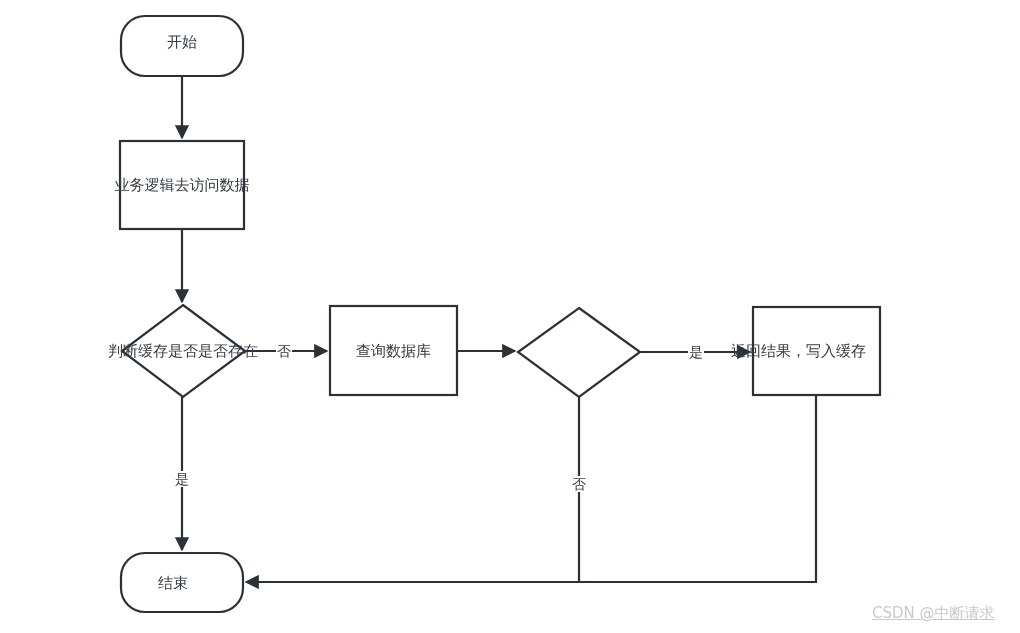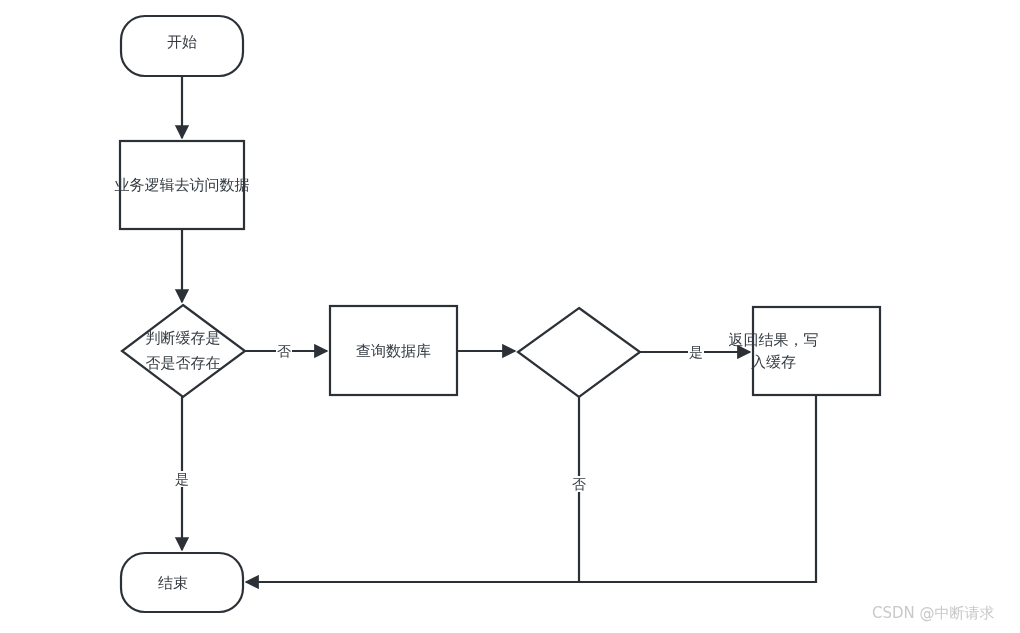--- a/index.html
+++ b/index.html
@@ -53,20 +53,21 @@
   .edge-label.vertical {
     padding: 1px 0;
   }
   .watermark {
     position: absolute;
     color: #c9c9c9;
     font-size: 15px;
     line-height: 18px;
     white-space: nowrap;
     font-family: "DejaVu Sans", "Liberation Sans", sans-serif;
+    text-decoration: underline;
   }
 </style>
 </head>
 <body>
 
 <div id="canvas">
 
   <svg id="flow-svg" viewBox="0 0 1020 633" xmlns="http://www.w3.org/2000/svg">
     <defs>
       <marker id="arrow" viewBox="0 0 10 10" refX="9" refY="5" markerWidth="6.5" markerHeight="6.5" orient="auto-start-reverse">
@@ -107,31 +108,31 @@
 
   <div class="node-label" style="left:121px; top:16px; width:122px; height:52px;border-radius:20px;">
     <span>开始</span>
   </div>
 
   <div class="node-label" style="left:120px; top:141px; width:124px; height:88px; flex-direction:row;">
     <span>业务逻辑去访</span>
     <span>问数据</span>
   </div>
 
-  <div class="node-label" style="left:118px; top:327px; width:130px; height:48px; flex-direction:column; line-height:25px;">
+  <div class="node-label" style="left:118px; top:327px; width:130px; height:48px; flex-direction:row; line-height:25px;">
     <span>判断缓存是</span>
     <span>否是否存在</span>
   </div>
 
   <div class="node-label" style="left:330px; top:306px; width:127px; height:89px;text-align:center;">
     <span>查询数据库</span>
   </div>
 
 
-  <div class="node-label" style="left:710px; top:307px; width:127px; height:88px; flex-direction:column;">
+  <div class="node-label" style="left:735px; top:307px; width:127px; height:88px; flex-direction:row;">
     <span>返回结果，写</span>
     <span>入缓存</span>
   </div>
 
   <div class="node-label" style="left:121px; top:553px; width:104px; height:59px;">
     <span>结束</span>
   </div>
 
   <div class="edge-label" style="left:276px; top:344px;">否</div>
 

